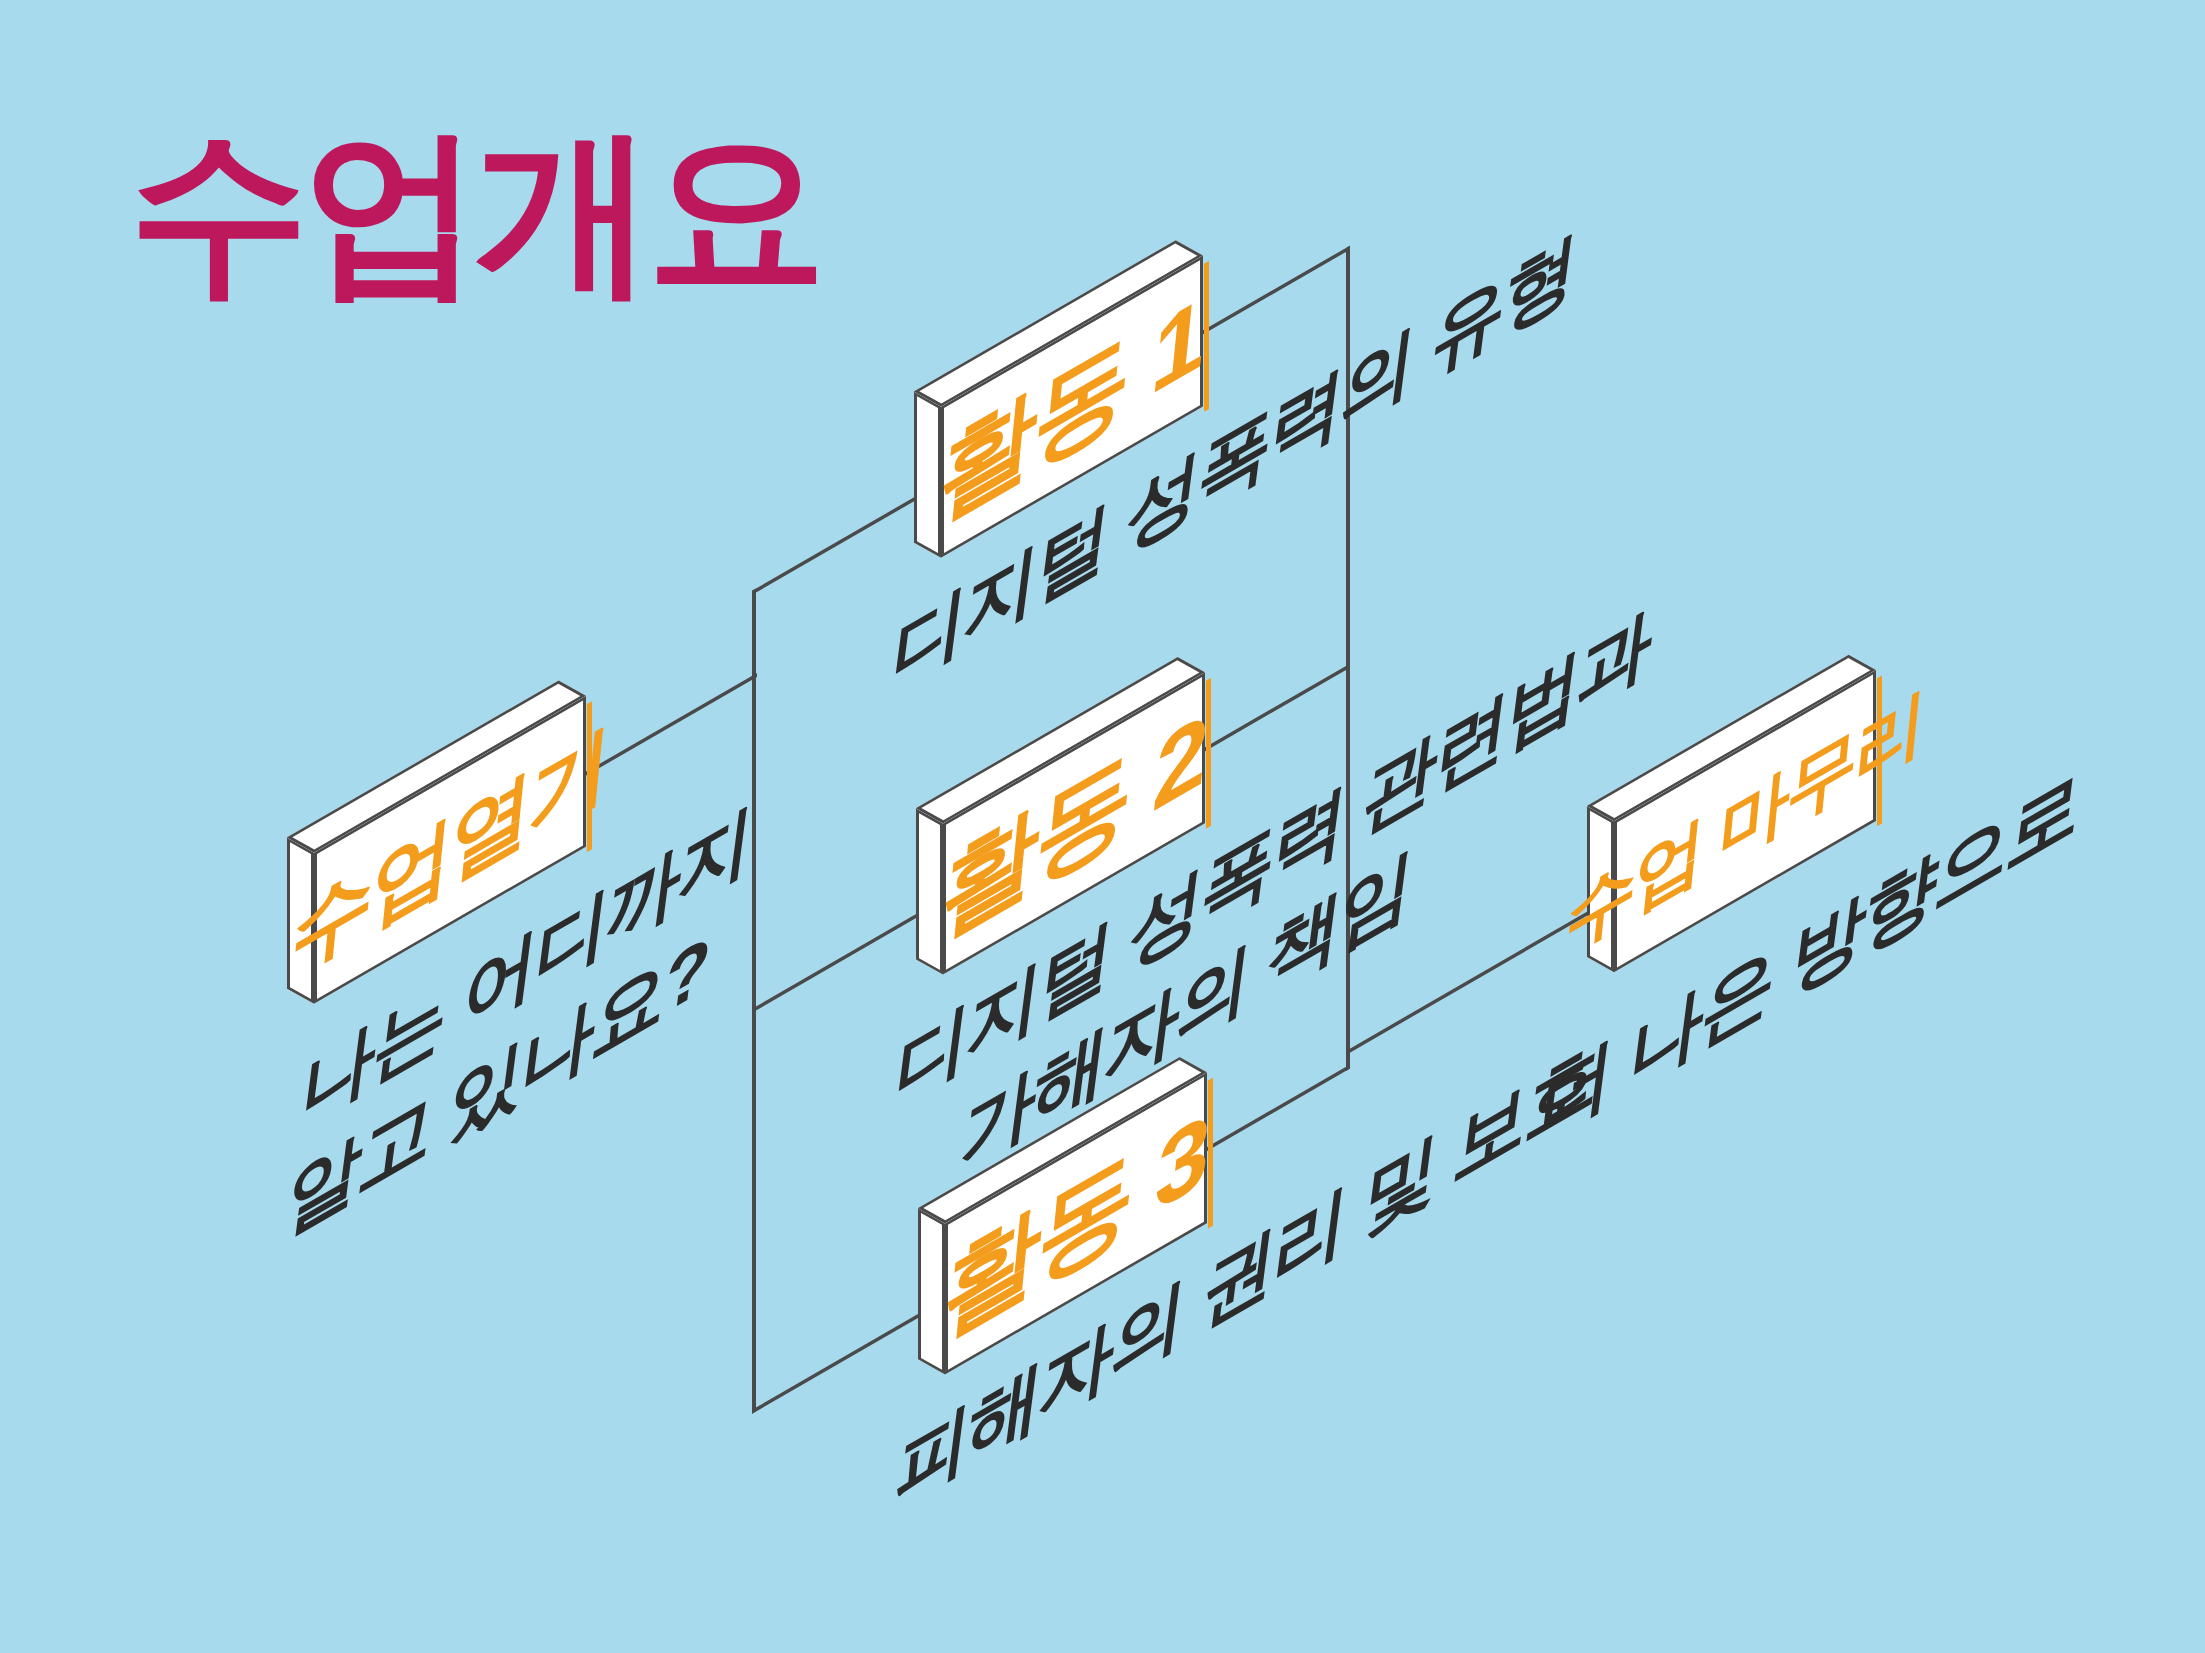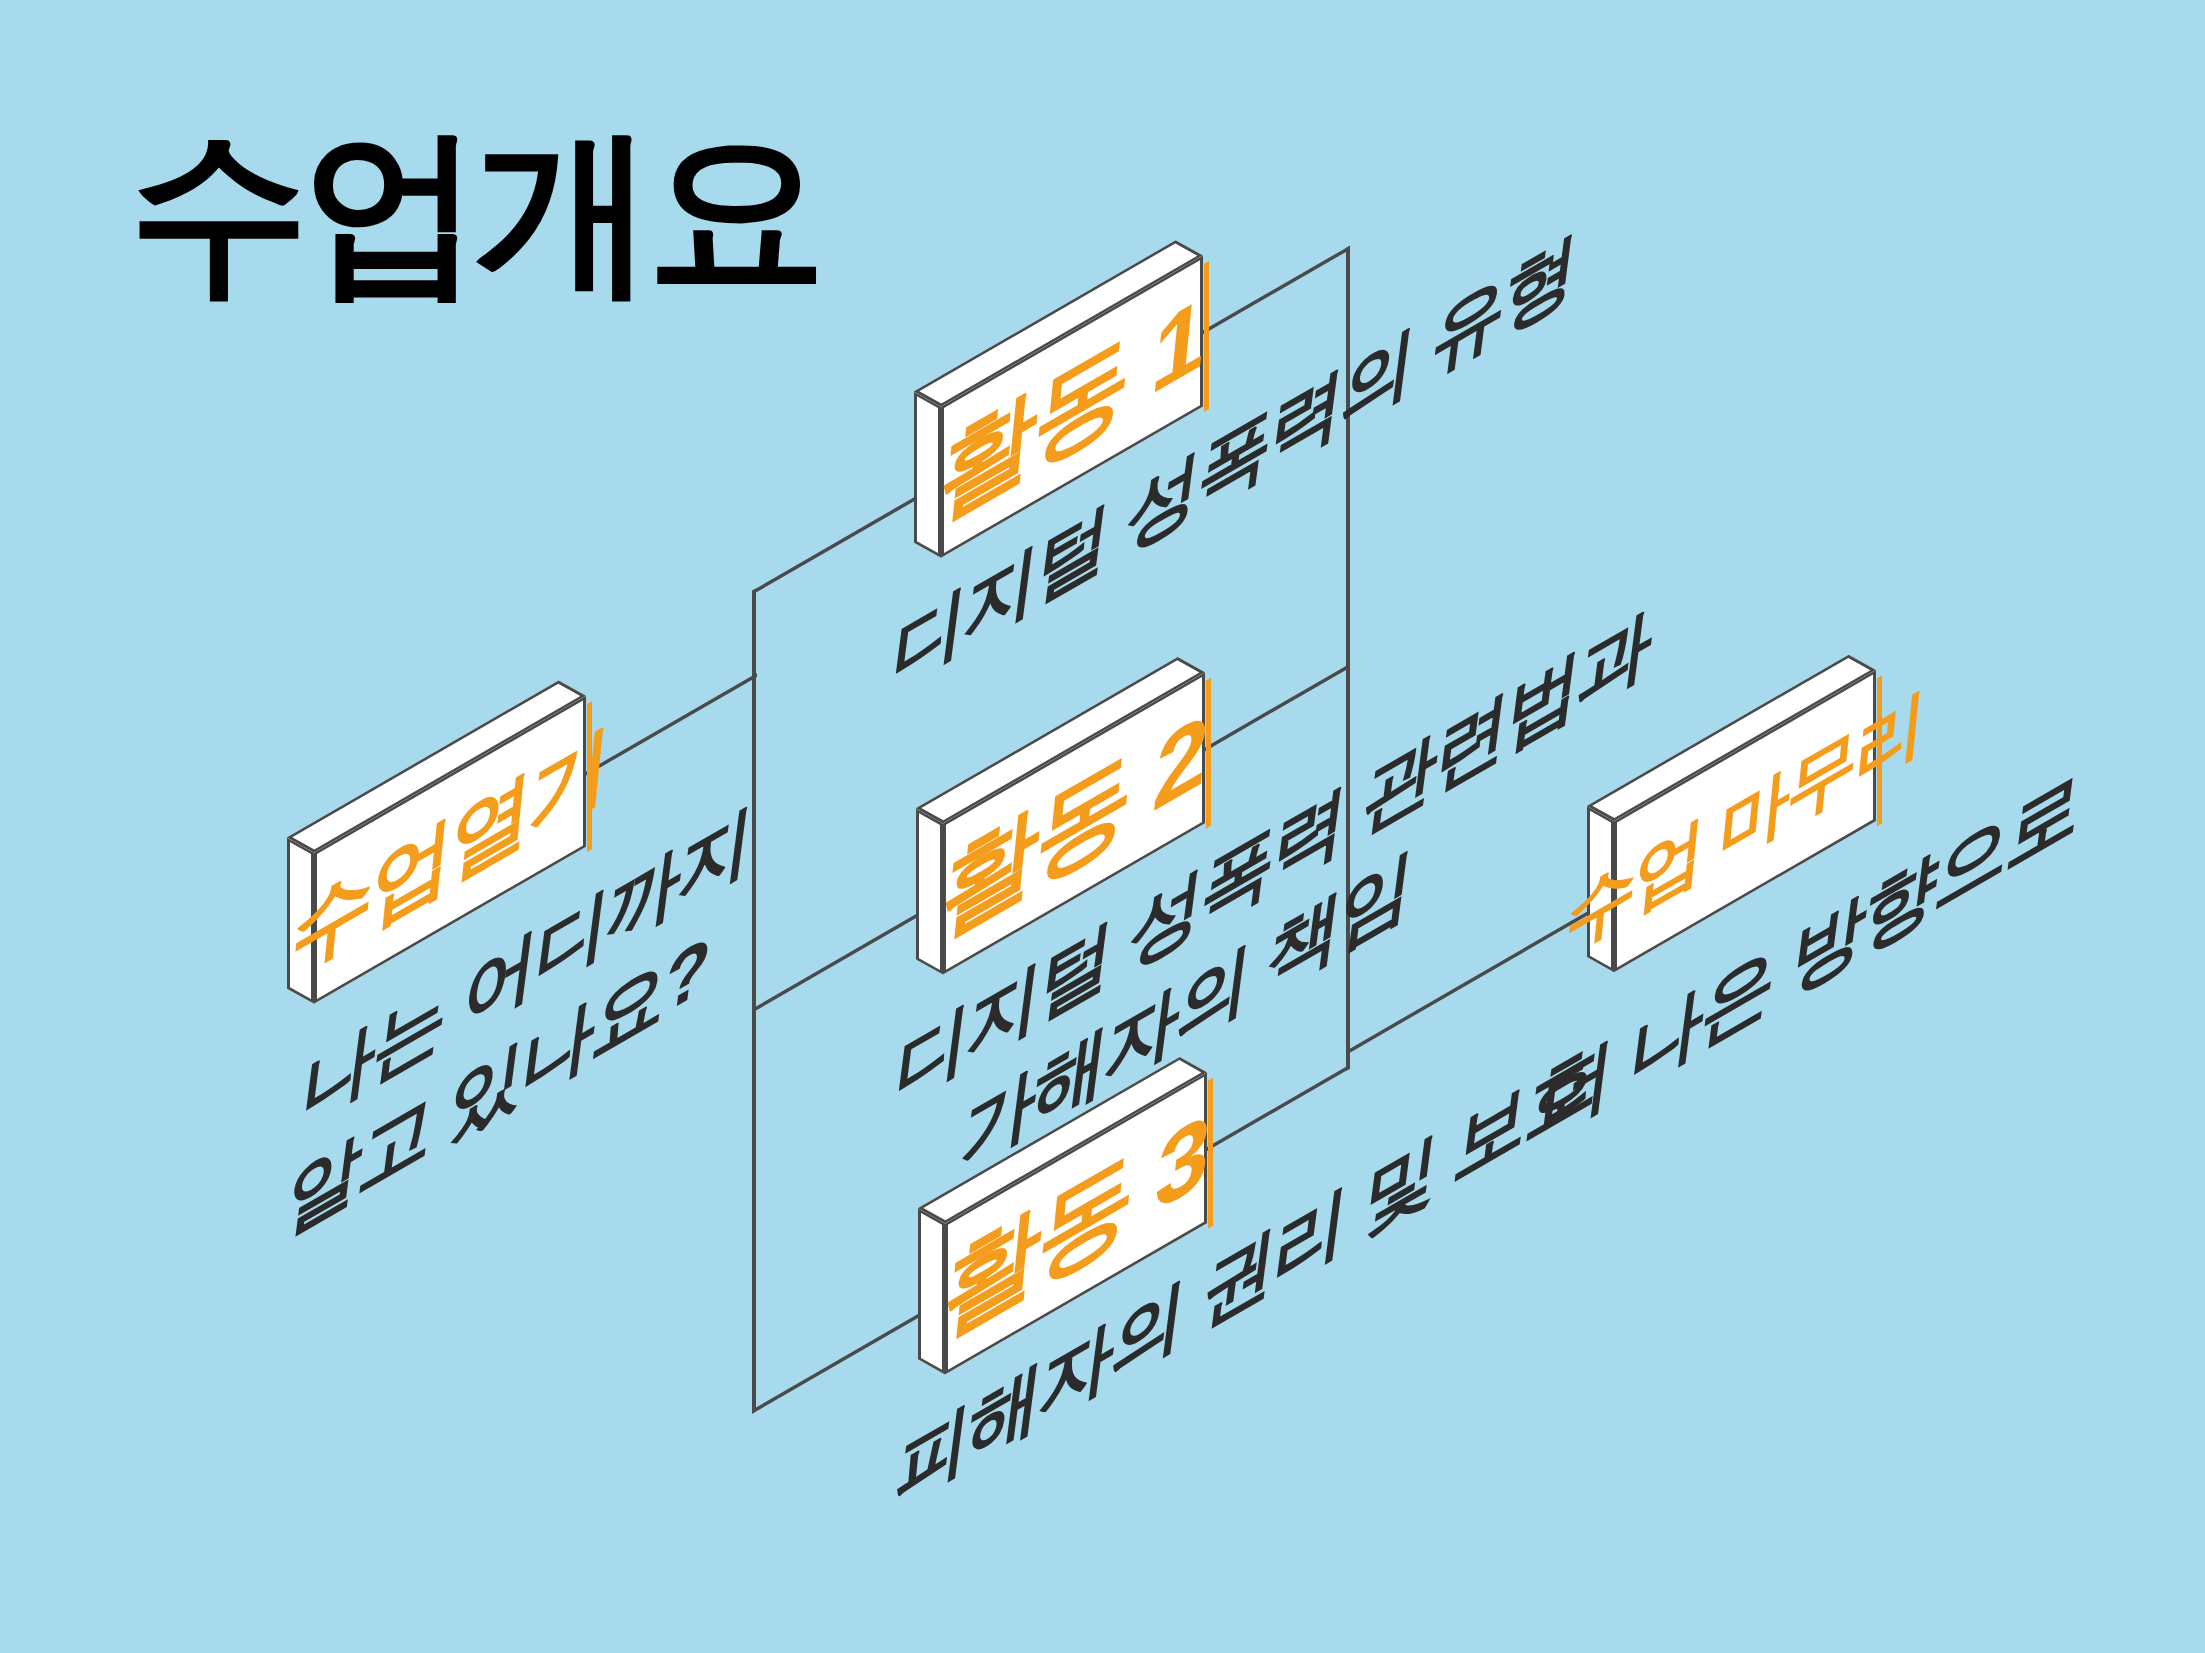--- a/index.html
+++ b/index.html
@@ -8,21 +8,21 @@
     font-family:"Liberation Sans","DejaVu Sans",sans-serif;
     overflow:hidden;
   }
   .canvas{
     position:relative;width:2205px;height:1654px;
     background:#A8DAEE;overflow:hidden;
   }
   .page-title{
     position:absolute;left:129px;top:121px;
     font-size:180px;line-height:1;font-weight:900;
-    letter-spacing:-7.4px;color:#000000;margin:0;
+    letter-spacing:-7.4px;color:#be185d;margin:0;
   }
   
   .world{
     position:absolute;left:0;top:0;width:2205px;height:1654px;
     transform:skewY(-30deg);transform-origin:0 0;
   }
   .rail{position:absolute;width:3.7px;background:#4A4A4A;}
   .rail-left{left:752px;top:1025px;height:823px;}
   .rail-right{left:1346px;top:1025px;height:823px;}
   .connector{position:absolute;height:3.7px;background:#4A4A4A;}

